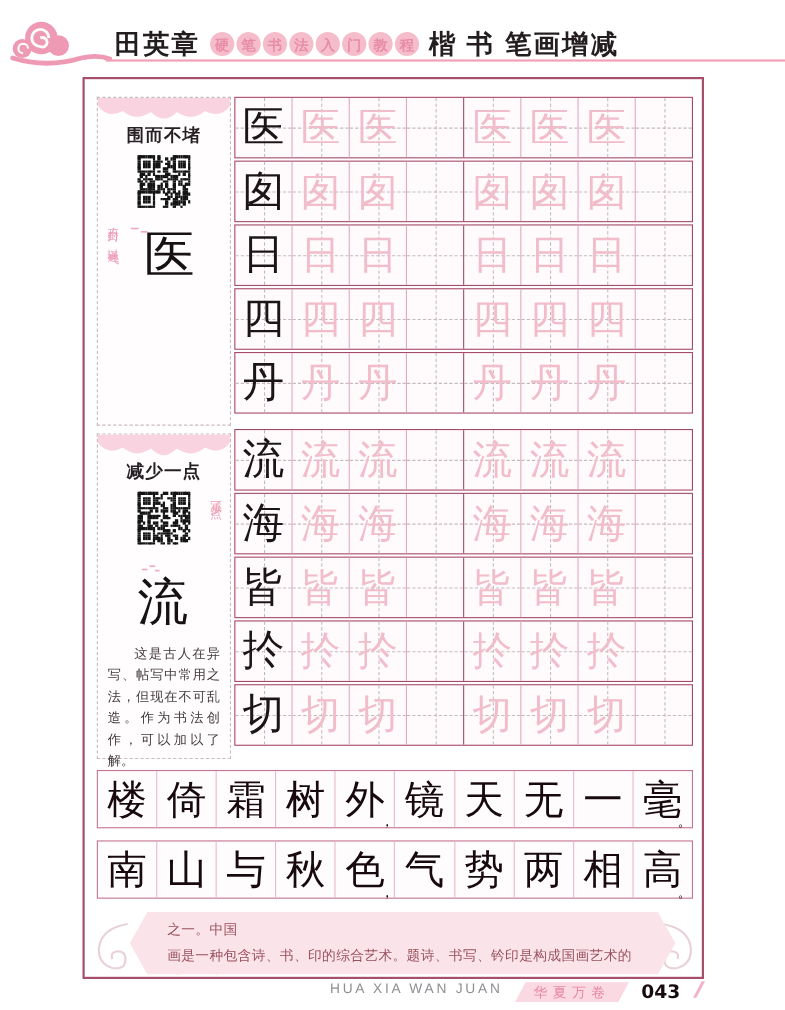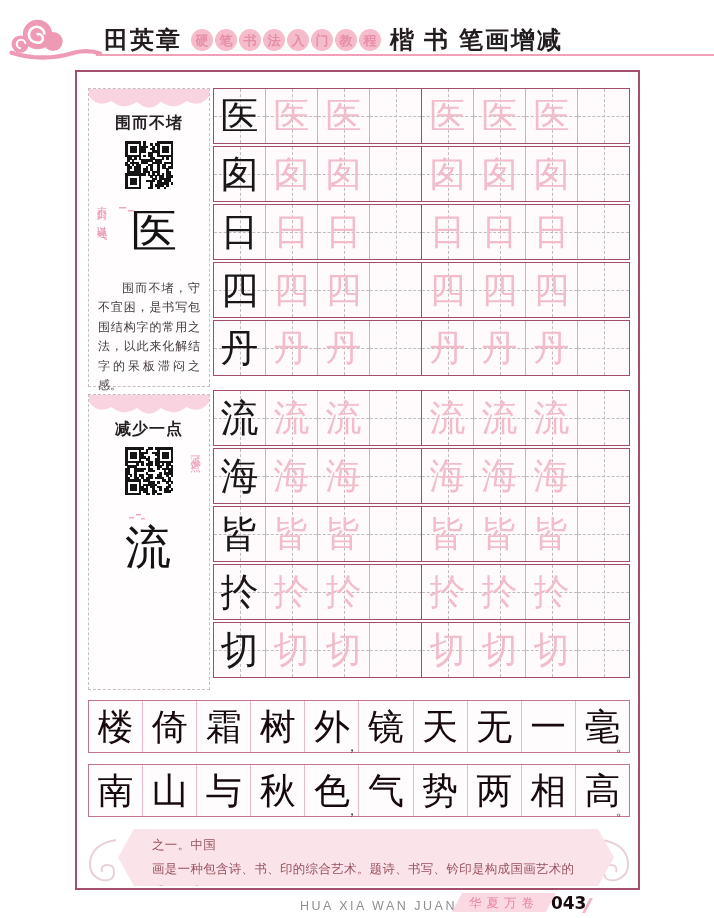--- a/index.html
+++ b/index.html
@@ -82,21 +82,21 @@
   
   .note-box{position:absolute;left:118px;top:829px;width:496px;height:57px;background:var(--note-bg);
             clip-path:polygon(16px 0,calc(100% - 16px) 0,100% 50%,calc(100% - 16px) 100%,16px 100%,0 50%);
             display:flex;flex-direction:column;justify-content:center;z-index:2;}
   .note-line{font-size:12.5px;line-height:1.85;color:var(--note-text);padding:0 34px;letter-spacing:.3px;}
   .note-line.first{text-indent:2em;}
   .corner-orn{position:absolute;top:838px;width:34px;height:46px;opacity:.65;z-index:1;}
   .corner-orn.left{left:84px;} .corner-orn.right{right:80px;transform:scaleX(-1);}
 
   
-  .footer{position:absolute;left:300px;top:892px;display:flex;align-items:flex-end;z-index:2;}
+  .footer{position:absolute;left:300px;top:892px;display:flex;align-items:flex-start;gap:16px;z-index:2;}
   .f-latin{font-family:"Liberation Sans",sans-serif;font-size:12.5px;color:#8f8f93;letter-spacing:2.5px;}
   .brand-wrap{position:relative;padding:1px 12px;}
   .brand-band{position:absolute;left:0;top:1px;right:0;bottom:1px;background:#f8ccd9;
               transform:skewX(-28deg);opacity:.75;}
   .f-brand{position:relative;font-size:12.5px;color:#e886a5;letter-spacing:5px;}
   .f-num{font-family:"DejaVu Sans",sans-serif;font-size:17px;font-weight:bold;color:#170b10;}
   .f-slash{width:3px;height:15px;background:#f3b1c4;transform:skewX(-28deg);}
 </style>
 </head>
 <body>
@@ -388,21 +388,20 @@
         <div class="m" style="left: 22.8571px; top: 45.7143px; width: 2.58571px; height: 2.58571px;"></div>
         <div class="m" style="left: 25.1429px; top: 45.7143px; width: 2.58571px; height: 2.58571px;"></div>
         <div class="m" style="left: 32px; top: 45.7143px; width: 2.58571px; height: 2.58571px;"></div>
         <div class="m" style="left: 38.8571px; top: 45.7143px; width: 2.58571px; height: 2.58571px;"></div>
       </div>
     <div class="char-zone">
       <span class="v-note">不封口，以通气</span>
       <span class="marks"></span>
       <span class="big-char">医</span>
     </div>
-    <div class="desc">围而不堵，守不宜困，是书写包围结构字的常用之法，以此来化解结字的呆板滞闷之感。</div>
   </div>
 
   <div class="section s2">
     <svg class="banner" viewBox="0 0 122 24" preserveAspectRatio="none">
       <path d="M0 0 H122 V8 Q113 21 99 13 Q87 24 73 14 Q61 27 49 14 Q35 24 23 13 Q9 21 0 8 Z" fill="#f9d3df"></path>
     </svg>
     <div class="sec-title">减少一点</div>
     <div class="qr">
         <div class="m" style="left: 0px; top: 0px; width: 2.58571px; height: 2.58571px;"></div>
         <div class="m" style="left: 2.28571px; top: 0px; width: 2.58571px; height: 2.58571px;"></div>
@@ -651,20 +650,21 @@
         <div class="m" style="left: 22.8571px; top: 45.7143px; width: 2.58571px; height: 2.58571px;"></div>
         <div class="m" style="left: 27.4286px; top: 45.7143px; width: 2.58571px; height: 2.58571px;"></div>
         <div class="m" style="left: 32px; top: 45.7143px; width: 2.58571px; height: 2.58571px;"></div>
         <div class="m" style="left: 34.2857px; top: 45.7143px; width: 2.58571px; height: 2.58571px;"></div>
       </div>
     <div class="char-zone">
       <span class="v-note">减少一点</span>
       <span class="marks"></span>
       <span class="big-char">流</span>
     </div>
+    <div class="desc">这是古人在异写、帖写中常用之法，但现在不可乱造。作为书法创作，可以加以了解。</div>
   </div>
 
   <div class="grid-block" id="grid1">
       <div class="grid-row">
         <div class="cell">
           <span class="model">医</span>
         </div>
         <div class="cell">
           <span class="trace">医</span>
         </div>

